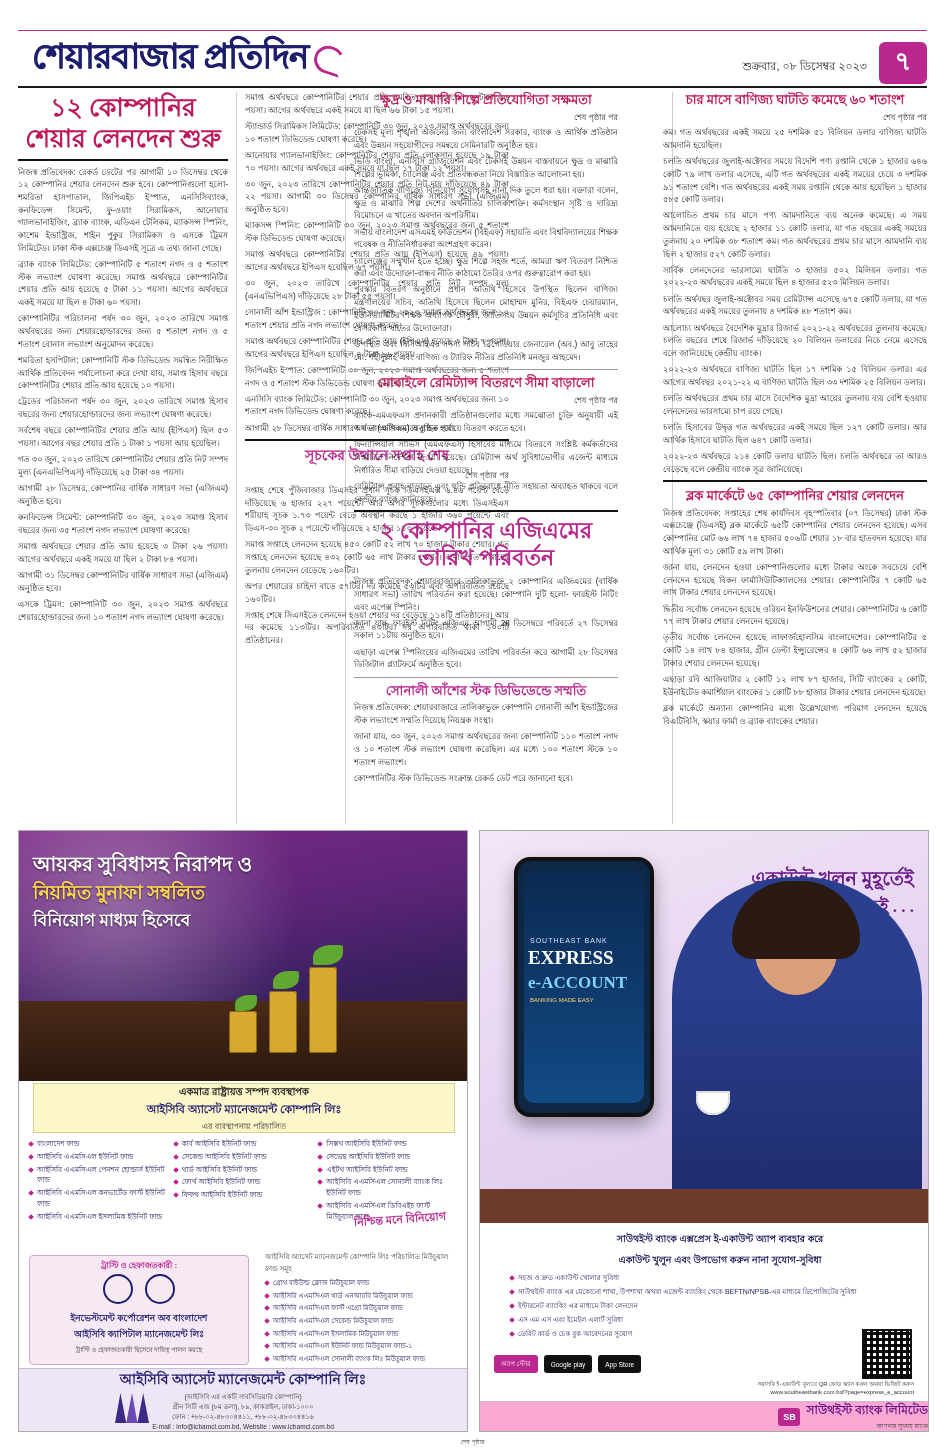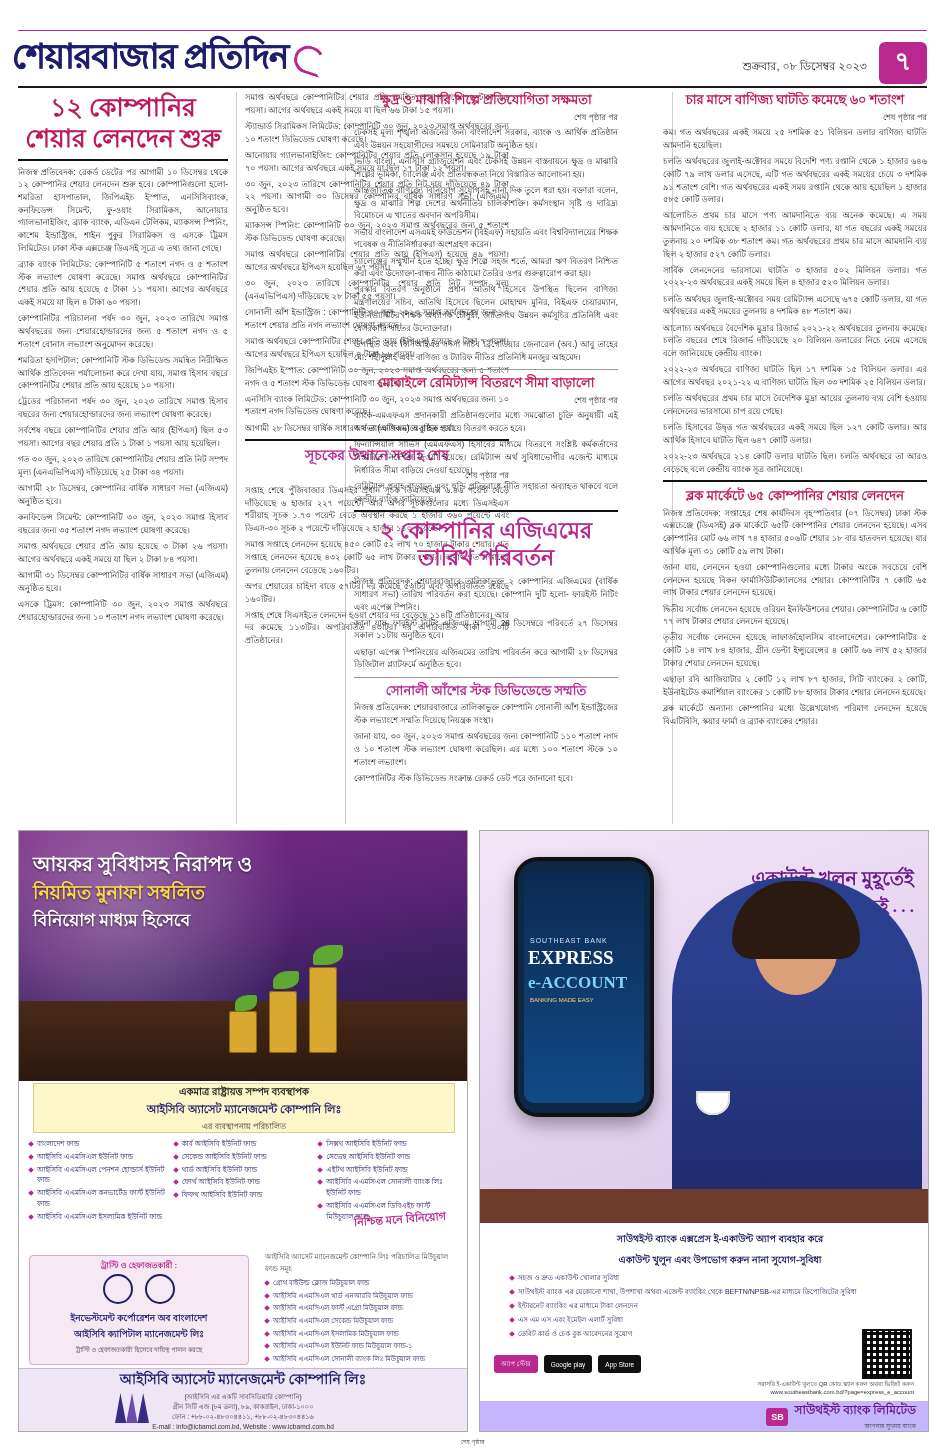--- a/index.html
+++ b/index.html
@@ -6,21 +6,21 @@
   body{font-family:"Liberation Sans", sans-serif;}
   .page{
     width:945px;height:1452px;position:relative;margin:0 auto;
     background:#ffffff;overflow:hidden;
   }
   
   .masthead{position:absolute;left:0;top:0;width:945px;height:88px;}
   .mast-rule-top{position:absolute;left:18px;top:30px;width:909px;height:1px;background:#b9278f;}
   .mast-rule-bot{position:absolute;left:18px;top:86px;width:909px;height:2px;background:#1a1a1a;}
   .logo{
-    position:absolute;left:12px;top:34px;width:380px;height:48px;
+    position:absolute;left:32px;top:34px;width:380px;height:48px;
     font-size:34px;font-weight:bold;color:#1e1e6e;letter-spacing:-1px;
     -webkit-text-stroke:0.4px #1e1e6e;
     font-family:"Liberation Serif", serif;
     display:flex;align-items:center;
   }
   .logo .swirl{
     display:inline-block;width:34px;height:28px;margin:0 2px;position:relative;
   }
   .logo .swirl:before{
     content:"";position:absolute;left:4px;top:2px;width:24px;height:22px;
@@ -125,21 +125,21 @@
     position:absolute;left:0;top:0;width:448px;height:392px;
     background:linear-gradient(160deg,#f3e6f6 0%,#e8d8f2 40%,#d8c6ea 100%);
   }
   .ra-head{
     position:absolute;right:14px;top:34px;width:250px;text-align:right;
     font-family:"Liberation Serif", serif;font-weight:bold;color:#6a1b8a;line-height:1.5;
   }
   .ra-head .r1{font-size:19px;}
   .ra-head .r2{font-size:17px;}
   .phone{
-    position:absolute;left:34px;top:26px;width:132px;height:252px;border-radius:24px;
+    position:absolute;left:34px;top:26px;width:132px;height:252px;border-radius:16px;
     background:#0e2744;border:4px solid #111;box-shadow:0 8px 18px rgba(0,0,0,.35);overflow:hidden;
   }
   .phone .scr{position:absolute;left:6px;top:10px;right:6px;bottom:10px;border-radius:10px;background:linear-gradient(180deg,#0b2a52,#124a86);}
   .phone .pt1{position:absolute;left:12px;top:76px;font-size:7px;color:#cfe3ff;letter-spacing:1px;}
   .phone .pt2{position:absolute;left:10px;top:86px;font-size:19px;color:#fff;font-weight:bold;font-family:"Liberation Serif",serif;}
   .phone .pt3{position:absolute;left:10px;top:112px;font-size:17px;color:#7fd4ff;font-weight:bold;font-family:"Liberation Serif",serif;}
   .phone .pt4{position:absolute;left:12px;top:136px;font-size:6px;color:#ffd36a;}
   .lady{
     position:absolute;right:6px;bottom:16px;width:250px;height:330px;
     background:linear-gradient(180deg,#2b3f8f 30%,#1d2c6b 100%);
@@ -161,21 +161,21 @@
   .ra-item{font-size:7px;line-height:1.55;color:#1b1b5a;margin-bottom:3px;padding-left:8px;position:relative;}
   .ra-item:before{content:"";position:absolute;left:0;top:3px;width:4px;height:4px;background:#b9278f;transform:rotate(45deg);}
   .stores{position:absolute;left:14px;bottom:58px;display:flex;gap:6px;align-items:center;}
   .store{height:18px;padding:0 7px;border-radius:3px;background:#111;color:#fff;font-size:6.5px;display:flex;align-items:center;gap:4px;}
   .store.pink{background:#b9278f;}
   .qr{position:absolute;right:16px;bottom:52px;width:46px;height:46px;background:
     repeating-linear-gradient(0deg,#111 0 3px,#fff 3px 6px),
     repeating-linear-gradient(90deg,#111 0 3px,rgba(255,255,255,0) 3px 6px);
     background-blend-mode:multiply;border:2px solid #111;}
   .qr-note{position:absolute;right:14px;bottom:34px;width:250px;text-align:right;font-size:5.8px;color:#333;line-height:1.5;}
-  .ra-footer{position:absolute;left:0;bottom:0;width:448px;height:30px;background:#c4b5fd;border-top:1px solid #cbb9da;display:flex;align-items:center;justify-content:flex-end;padding-right:12px;box-sizing:border-box;gap:6px;}
+  .ra-footer{position:absolute;left:0;bottom:0;width:448px;height:30px;background:#f9a8d4;border-top:1px solid #cbb9da;display:flex;align-items:center;justify-content:flex-end;box-sizing:border-box;gap:6px;}
   .sb-mark{width:22px;height:18px;background:#b9278f;border-radius:3px;color:#fff;font-size:9px;font-weight:bold;display:flex;align-items:center;justify-content:center;}
   .sb-name{font-size:12px;font-weight:bold;color:#6a1b8a;font-family:"Liberation Serif",serif;}
   .pagefoot{position:absolute;left:0;bottom:4px;width:945px;text-align:center;font-size:6px;color:#444;}
 </style>
 </head>
 <body>
 
 <div class="page">
 
   <div class="masthead">

